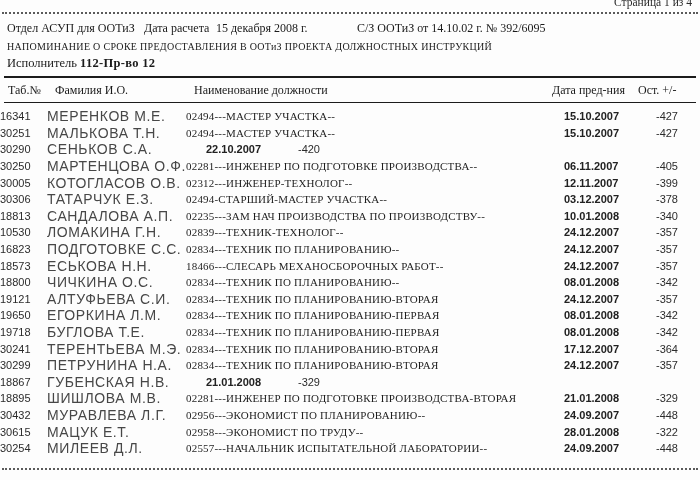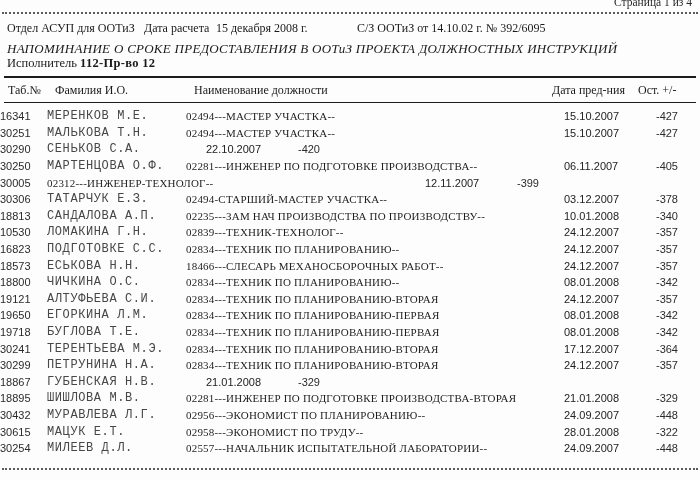--- a/index.html
+++ b/index.html
@@ -16,21 +16,21 @@
   .dotted.top{top:12px;}
   .dotted.bottom{top:468px;}
   .meta-line{
     position:absolute;top:21px;left:0;right:0;font-size:12px;white-space:nowrap;
   }
   .meta-line .dept{position:absolute;left:7px;}
   .meta-line .calc-label{position:absolute;left:144px;}
   .meta-line .calc-date{position:absolute;left:216px;}
   .meta-line .memo-ref{position:absolute;left:325px;margin-left:32px;}
   .doc-title{
-    position:absolute;top:41px;left:7px;font-size:13px;letter-spacing:0.3px;white-space:nowrap;font-style:italic;
+    position:absolute;top:41px;left:7px;font-size:10px;letter-spacing:0.3px;white-space:nowrap;
   }
   .executor{
     position:absolute;top:56px;left:7px;font-size:12.5px;white-space:nowrap;
   }
   .executor b{font-weight:700;letter-spacing:0.3px;}
   .rule{position:absolute;left:4px;right:4px;height:0;}
   .rule.r1{top:76px;border-top:2px solid #1c1c1c;}
   .rule.r2{top:102px;border-top:1px solid #1c1c1c;}
   .thead{
     position:absolute;top:83px;left:0;right:12px;height:18px;font-size:12px;
@@ -45,29 +45,29 @@
   }
   .trow{
     display:flex;align-items:center;height:16.6px;white-space:nowrap;
   }
   .c-tab{
     width:47px;flex:0 0 47px;
     font-family:"Liberation Sans", sans-serif;font-size:11px;color:#2b2b2b;
   }
   .c-name{
     width:139px;flex:0 0 139px;overflow:hidden;
-    font-family:Liberation Mono, monospace;font-size:12px;color:#474747;letter-spacing:0.6px;
+    font-family:Liberation Sans, sans-serif;font-size:14px;color:#474747;letter-spacing:0.6px;
   }
   .c-position{
     width:358px;flex:0 0 358px;overflow:hidden;
     font-size:11px;color:#1e1e1e;letter-spacing:0.2px;
   }
   .c-date{
     width:94px;flex:0 0 94px;box-sizing:border-box;padding-left:20px;
-    font-family:"Liberation Sans", sans-serif;font-size:11px;font-weight:400;color:#222;
+    font-family:"Liberation Sans", sans-serif;font-size:11px;font-weight:700;color:#222;
   }
   .c-ost{
     width:40px;flex:0 0 40px;text-align:right;
     font-family:"Liberation Sans", sans-serif;font-size:11px;color:#2b2b2b;
   }
 </style>
 </head>
 <body>
 
 <div class="page-label">Страница 1 из 4</div>
@@ -122,20 +122,21 @@
     </div>
     <div class="trow">
       <span class="c-tab">30250</span>
       <span class="c-name">МАРТЕНЦОВА О.Ф.</span>
       <span class="c-position">02281---ИНЖЕНЕР ПО ПОДГОТОВКЕ ПРОИЗВОДСТВА--</span>
       <span class="c-date">06.11.2007</span>
       <span class="c-ost">-405</span>
     </div>
     <div class="trow">
       <span class="c-tab">30005</span>
+      <span class="c-name">КОТОГЛАСОВ О.В.</span>
       <span class="c-position">02312---ИНЖЕНЕР-ТЕХНОЛОГ--</span>
       <span class="c-date">12.11.2007</span>
       <span class="c-ost">-399</span>
     </div>
     <div class="trow">
       <span class="c-tab">30306</span>
       <span class="c-name">ТАТАРЧУК Е.З.</span>
       <span class="c-position">02494-СТАРШИЙ-МАСТЕР УЧАСТКА--</span>
       <span class="c-date">03.12.2007</span>
       <span class="c-ost">-378</span>

